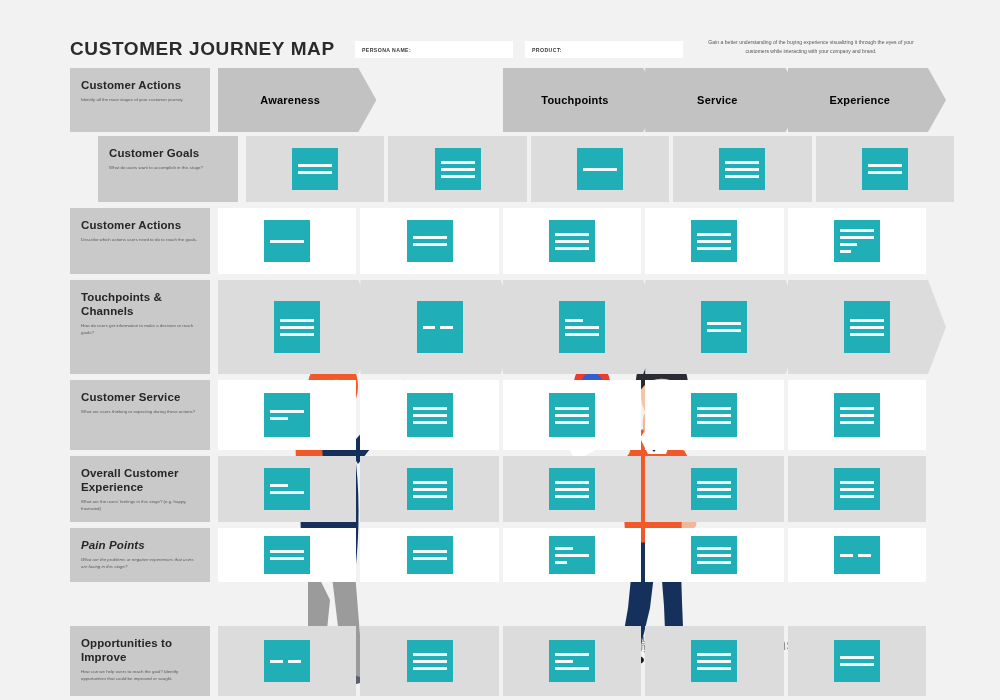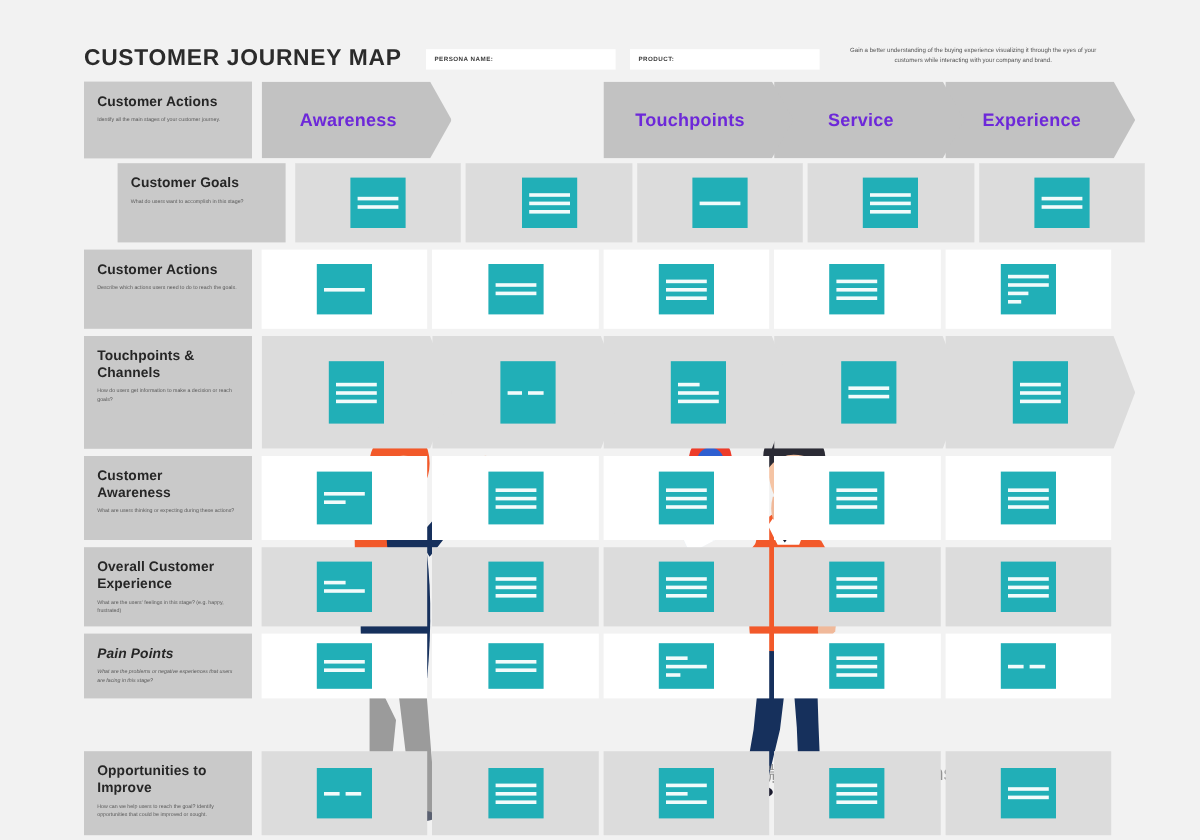--- a/index.html
+++ b/index.html
@@ -103,23 +103,23 @@
   
   .cell.chev {
     background: #c2c2c2;
     clip-path: polygon(0 0, calc(100% - 18px) 0, 100% 50%, calc(100% - 18px) 100%, 0 100%);
   }
   .cell.chev.light {
     background: #dcdcdc;
   }
 
   .stage-label {
-    font-size: 15px;
+    font-size: 11px;
     font-weight: bold;
-    color: #6d28d9;
+    color: #000000;
     letter-spacing: 0.2px;
     transform: translateX(-7px);
   }
 
   
   .note {
     background: #21afb7;
     display: flex;
     flex-direction: column;
     justify-content: center;
@@ -319,21 +319,21 @@
             <div class="note" style="width: 46px; height: 52px;">
               <div class="ln"></div>
               <div class="ln"></div>
               <div class="ln"></div>
             </div>
           </div>
         </div>
       </div>
       <div class="row" style="top: 380px; height: 70px;">
         <div class="label-card">
-          <div class="label-title">Customer Awareness</div>
+          <div class="label-title">Customer Service</div>
           <div class="label-desc">What are users thinking or expecting during these actions?</div>
         </div>
         <div class="cells">
           <div class="cell white" style="left: 0px; width: 138.4px; z-index: 10;">
             <div class="note" style="width: 46px; height: 44px;">
               <div class="ln"></div>
               <div class="ln half"></div>
             </div>
           </div>
           <div class="cell white" style="left: 142.4px; width: 138.4px; z-index: 9;">

